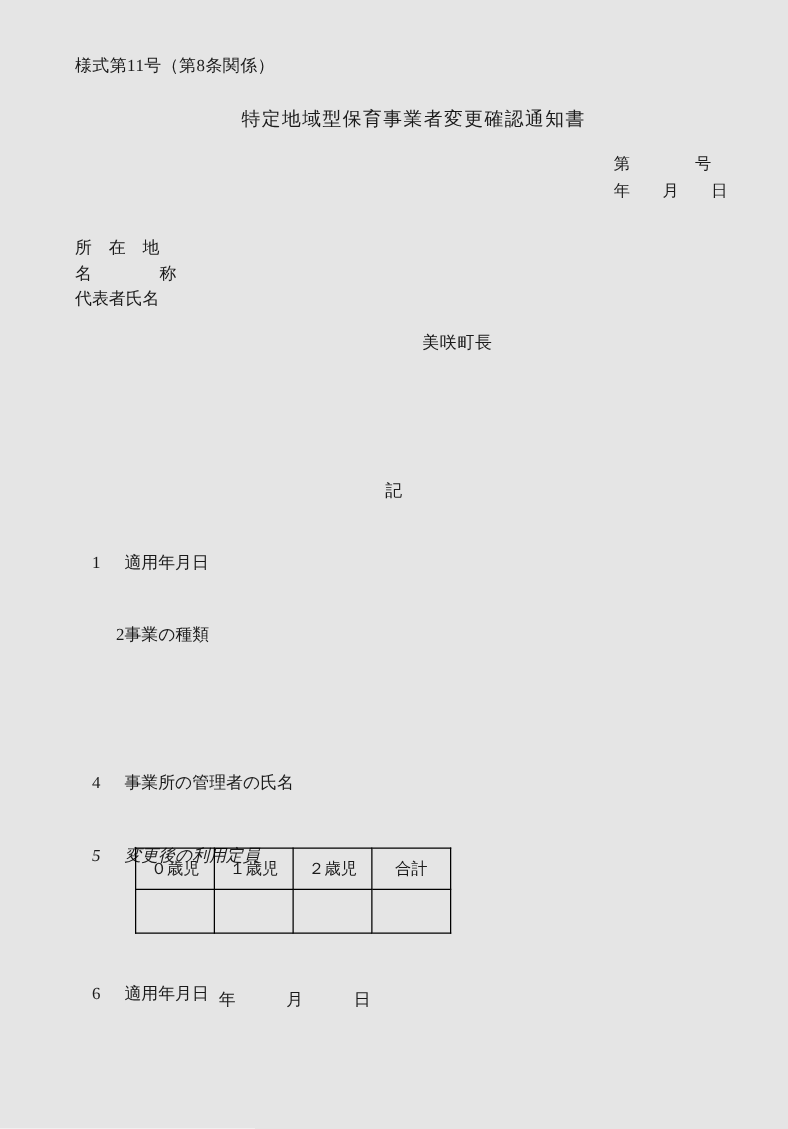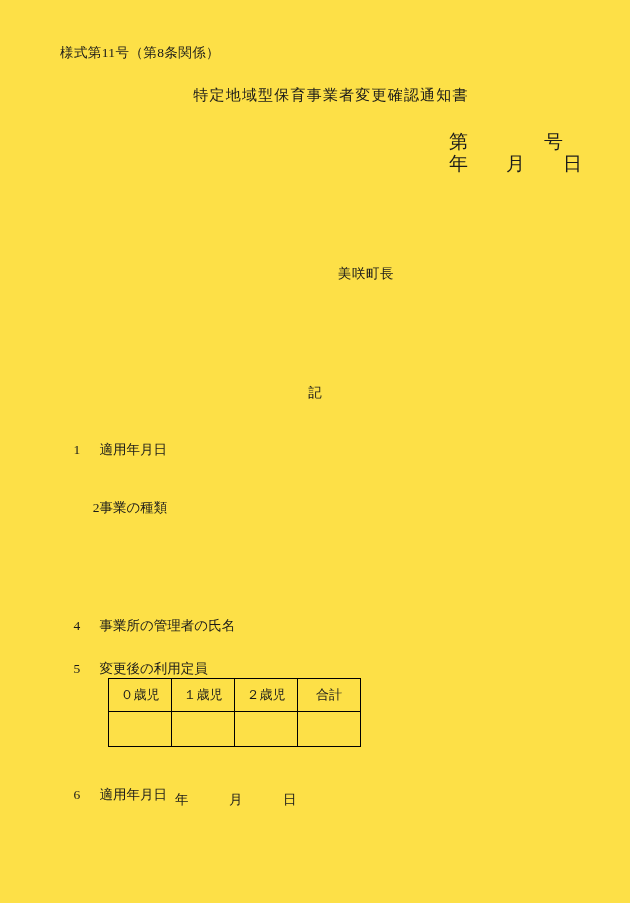--- a/index.html
+++ b/index.html
@@ -13,21 +13,21 @@
     position: relative;
     font-family: "Liberation Serif", "DejaVu Serif", serif;
     color: #1a1a1a;
     overflow: hidden;
   }
   .page {
     position: absolute;
     left: 0; top: 0;
     width: 630px;
     height: 903px;
-    background: #fde047;
+    background: #e5e5e5;
   }
 
   
   .form-no {
     position: absolute;
     left: 60px;
     top: 44px;
     font-size: 13.5px;
     letter-spacing: 0.4px;
     white-space: pre;
@@ -39,23 +39,23 @@
     width: 630px;
     text-align: center;
     font-size: 15px;
     letter-spacing: 1.2px;
     padding-left: 16px;
   }
 
   .number-block {
     position: absolute;
     right: 48px;
-    top: 131px;
+    top: 120px;
     text-align: left;
-    font-size: 19px;
+    font-size: 13px;
     line-height: 22px;
   }
   .number-block div { white-space: pre; }
 
   .recipient {
     position: absolute;
     left: 60px;
     top: 188px;
     font-size: 13.5px;
     line-height: 20.5px;
@@ -101,21 +101,21 @@
     left: 60px;
     font-size: 13.5px;
     white-space: pre;
   }
   .item .num { display: inline-block; width: 26px; }
 
   #item-1 { top: 425px; }
   #item-2 { top: 483px; text-align: right; }
   #item-3 { top: 542px; }
   #item-4 { top: 601px; }
-  #item-5 { top: 644px; }
+  #item-5 { top: 660px; font-style: italic; }
   #item-6 { top: 770px; }
 
   .capacity-table {
     position: absolute;
     left: 108px;
     top: 678px;
     border-collapse: collapse;
     font-size: 13px;
   }
   .capacity-table td {
@@ -142,20 +142,25 @@
 
   <div class="form-no">様式第11号（第8条関係）</div>
 
   <div class="doc-title">特定地域型保育事業者変更確認通知書</div>
 
   <div class="number-block">
     <div>第　　　　号</div>
     <div>年　　月　　日</div>
   </div>
 
+  <div class="recipient">
+    <div>所　在　地</div>
+    <div>名　　　　称</div>
+    <div>代表者氏名</div>
+  </div>
 
   <div class="issuer">美咲町長</div>
 
 
   <div class="ki-mark">記</div>
 
   <div class="item" id="item-1">
     <span class="num">1</span><span>適用年月日</span>
   </div>
 

